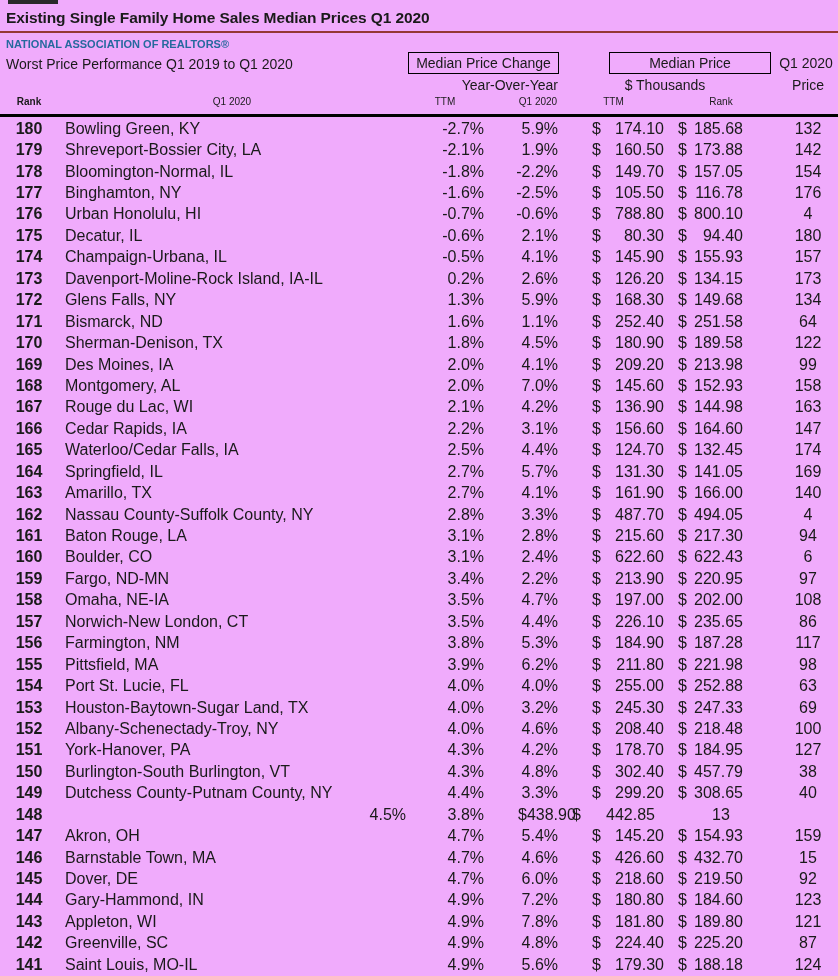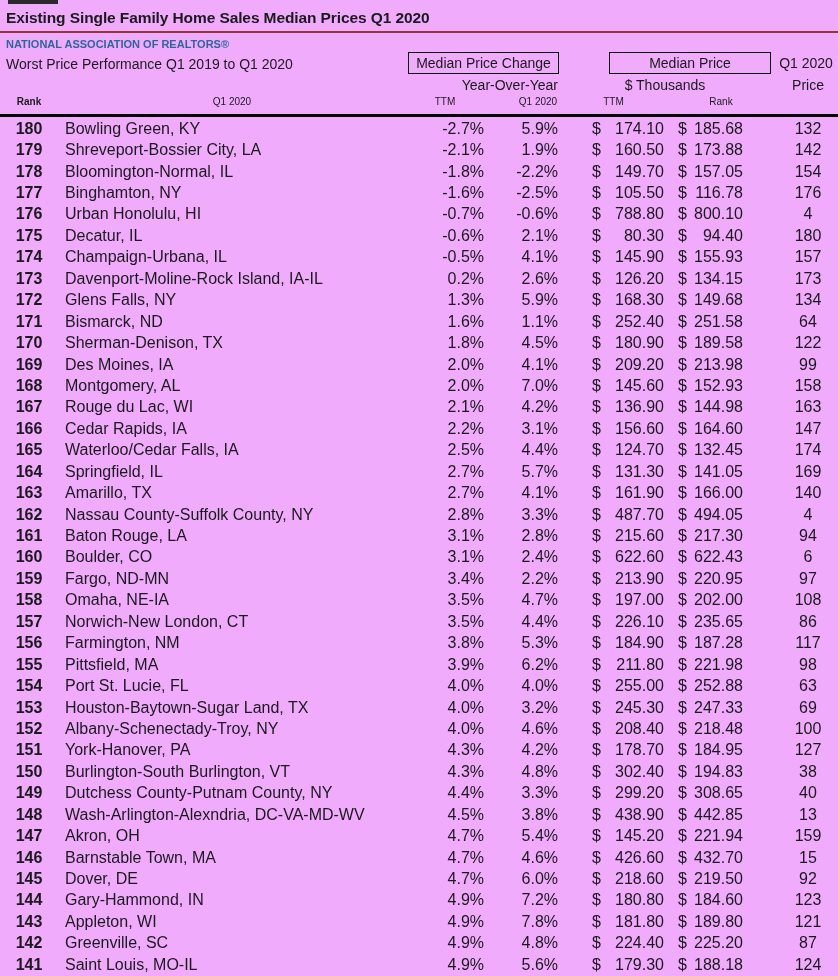--- a/index.html
+++ b/index.html
@@ -525,42 +525,41 @@
         <div class="c1">150</div>
         <div class="c2">Burlington-South Burlington, VT</div>
         <div class="c3">4.3%</div>
         <div class="c4">4.8%</div>
         <div class="c5">
           <div class="">$</div>
           <div class="">302.40</div>
         </div>
         <div class="c6">
           <div class="">$</div>
-          <div class="">194.83</div>
+          <div class="">457.79</div>
         </div>
         <div class="c7">38</div>
       </div>
       <div class="grid trow">
         <div class="c1">149</div>
         <div class="c2">Dutchess County-Putnam County, NY</div>
         <div class="c3">4.4%</div>
         <div class="c4">3.3%</div>
         <div class="c5">
           <div class="">$</div>
           <div class="">299.20</div>
         </div>
         <div class="c6">
           <div class="">$</div>
           <div class="">308.65</div>
         </div>
         <div class="c7">40</div>
       </div>
       <div class="grid trow">
         <div class="c1">148</div>
-        <div class="c2">Wash-Arlington-Alexndria, DC-VA-MD-WV</div>
         <div class="c3">4.5%</div>
         <div class="c4">3.8%</div>
         <div class="c5">
           <div class="">$</div>
           <div class="">438.90</div>
         </div>
         <div class="c6">
           <div class="">$</div>
           <div class="">442.85</div>
         </div>
@@ -570,21 +569,21 @@
         <div class="c1">147</div>
         <div class="c2">Akron, OH</div>
         <div class="c3">4.7%</div>
         <div class="c4">5.4%</div>
         <div class="c5">
           <div class="">$</div>
           <div class="">145.20</div>
         </div>
         <div class="c6">
           <div class="">$</div>
-          <div class="">221.94</div>
+          <div class="">154.93</div>
         </div>
         <div class="c7">159</div>
       </div>
       <div class="grid trow">
         <div class="c1">146</div>
         <div class="c2">Barnstable Town, MA</div>
         <div class="c3">4.7%</div>
         <div class="c4">4.6%</div>
         <div class="c5">
           <div class="">$</div>

